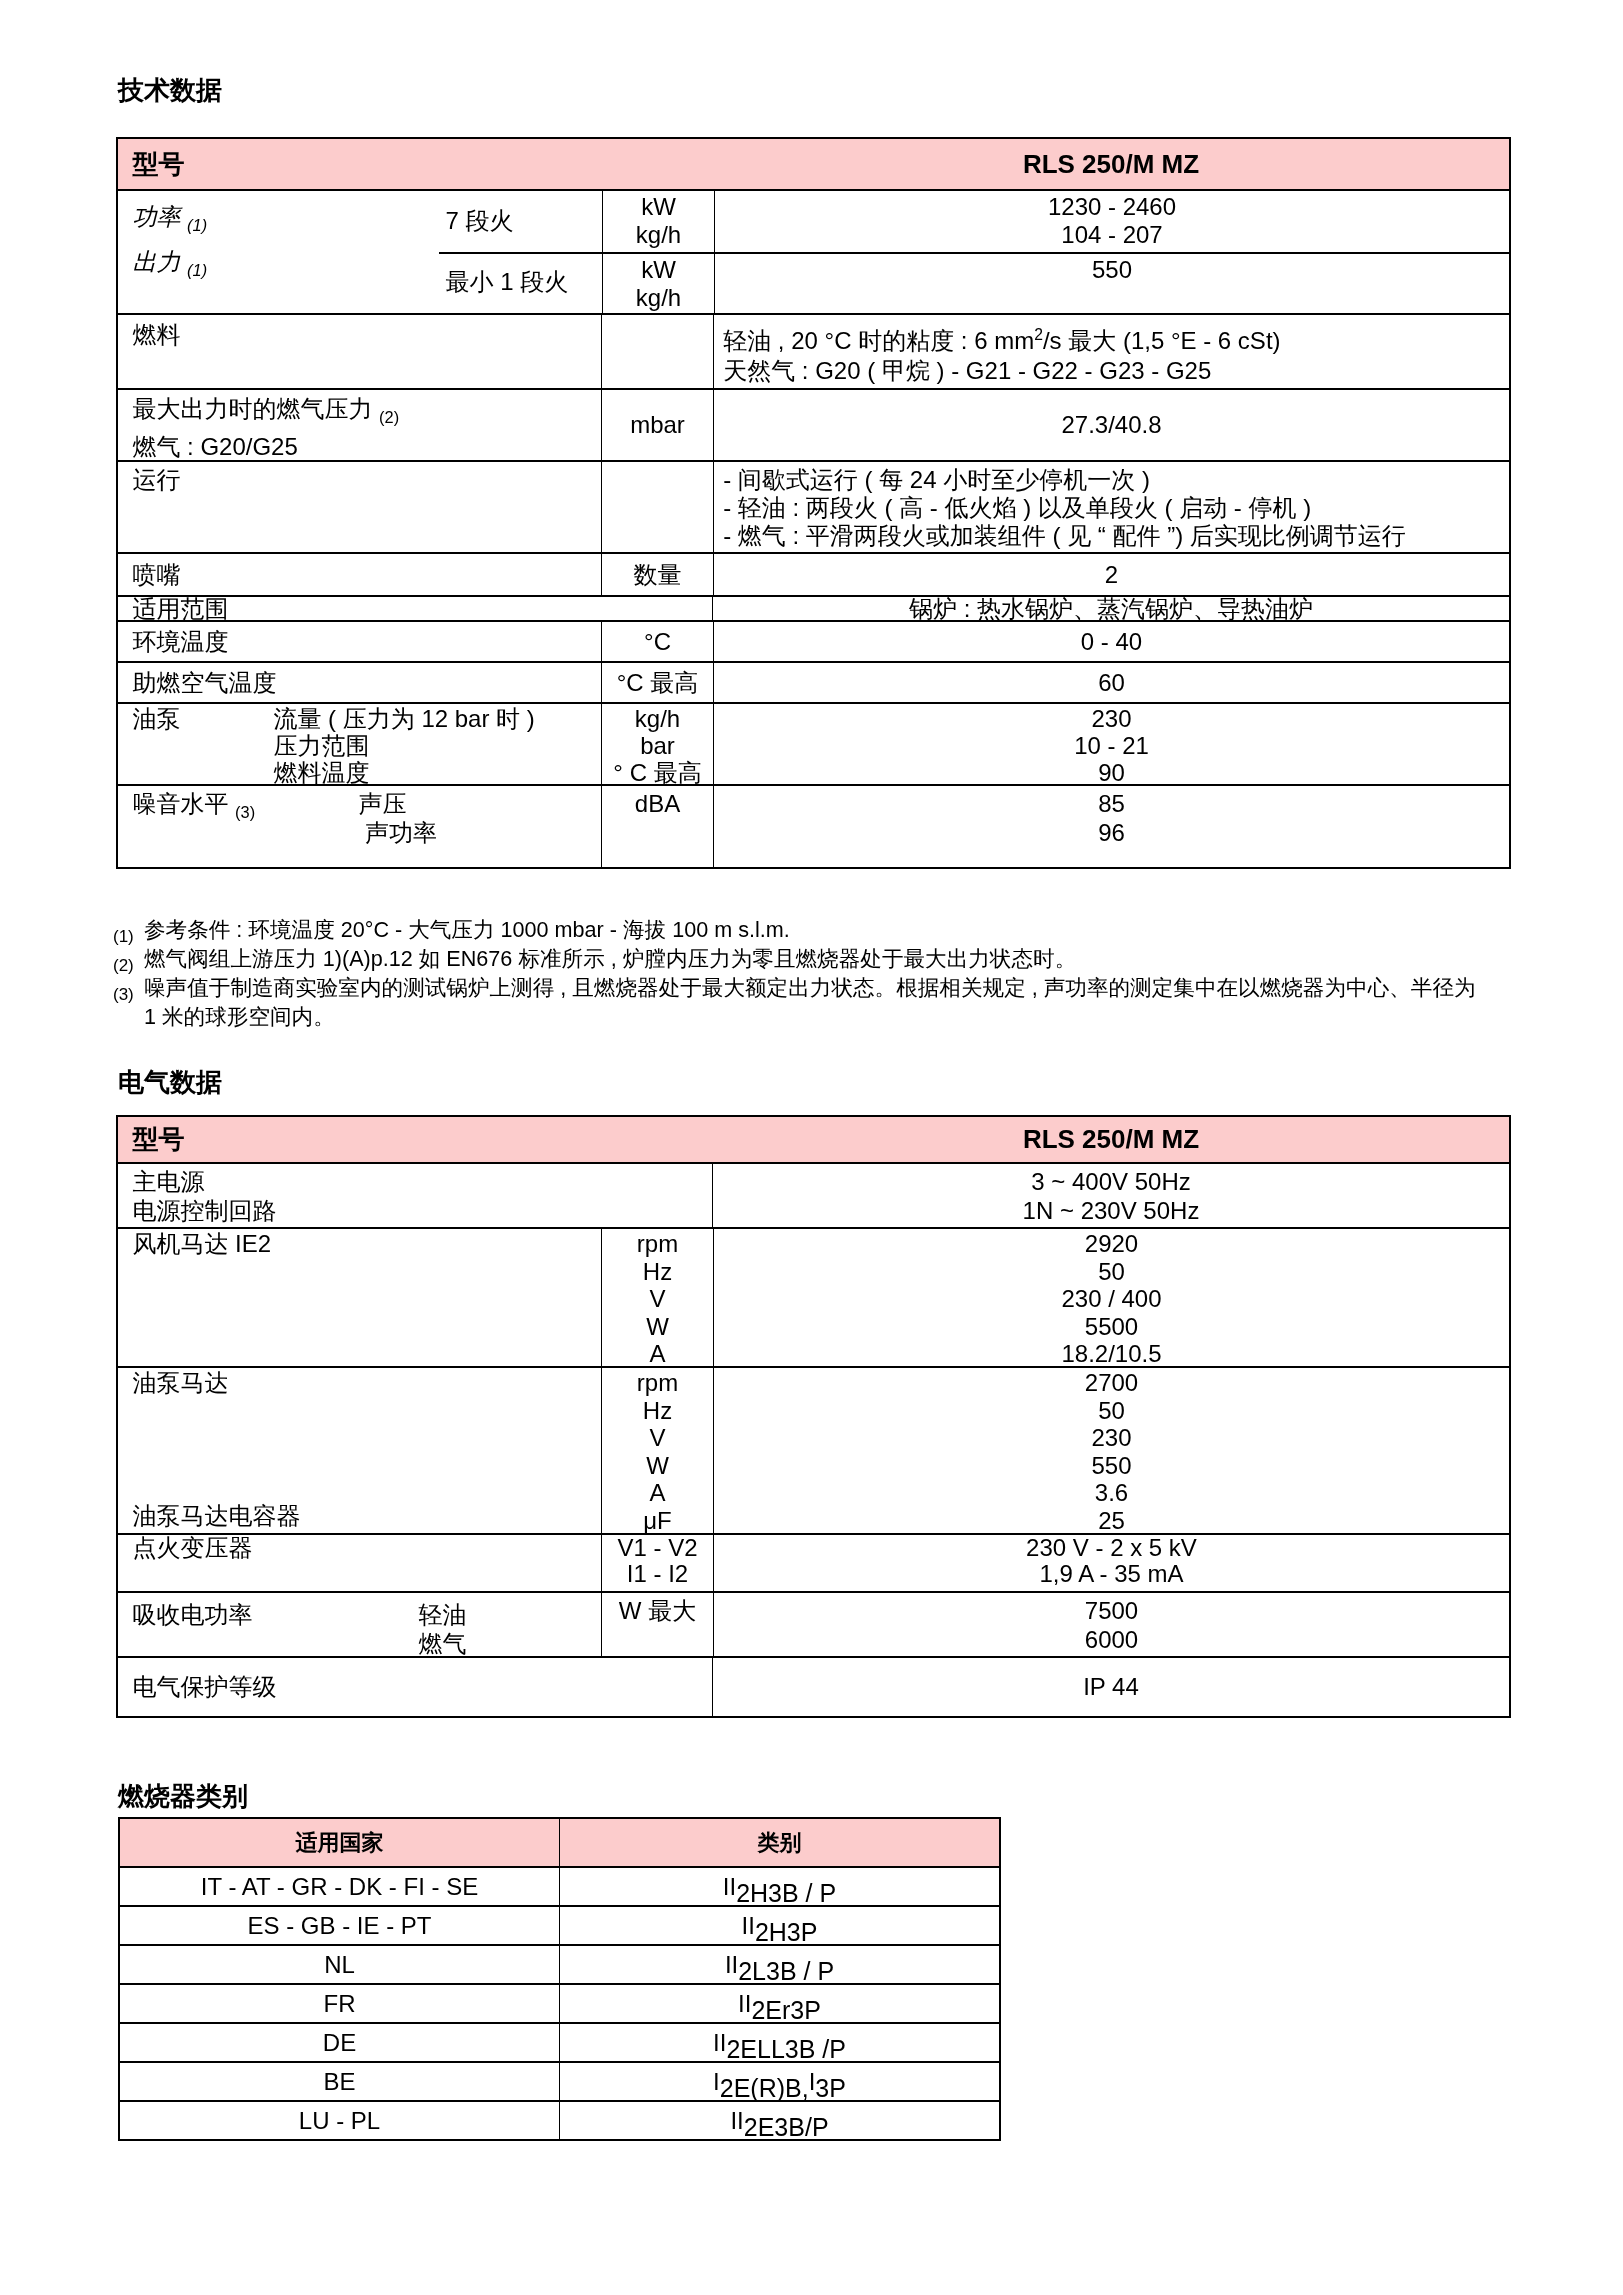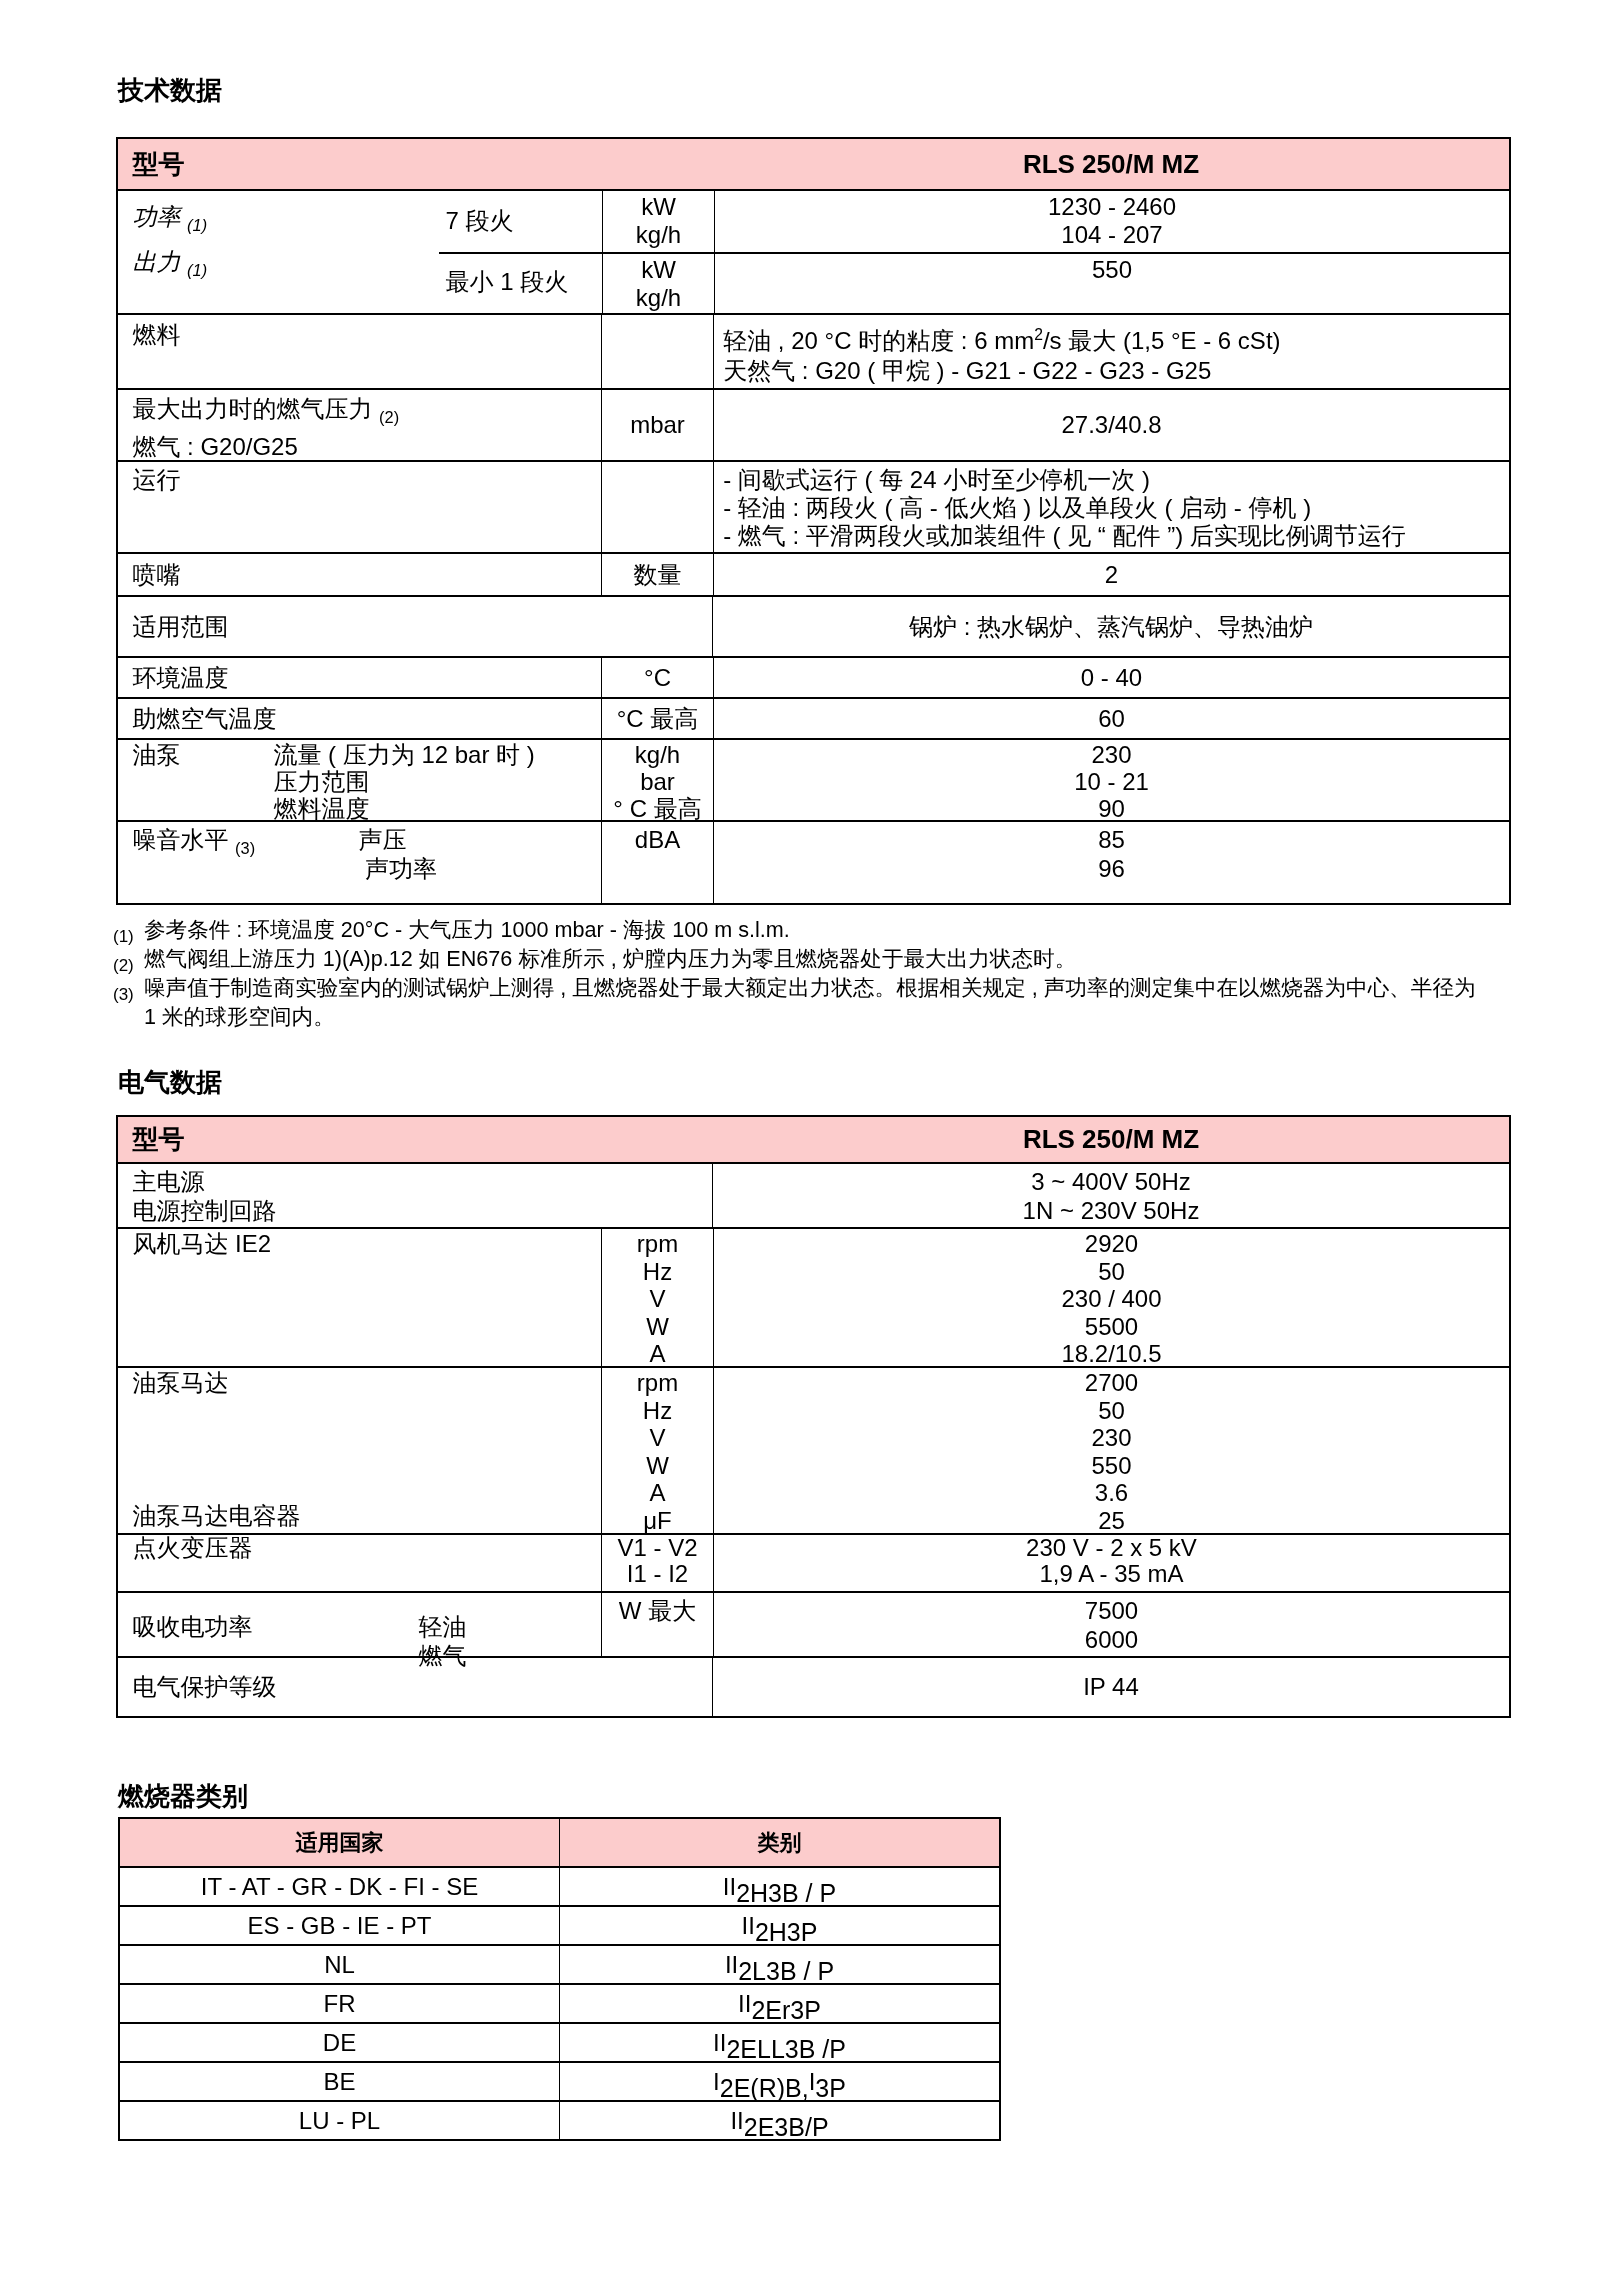--- a/index.html
+++ b/index.html
@@ -128,21 +128,21 @@
         <div class="nowrap">- 燃气 : 平滑两段火或加装组件 ( 见 “ 配件 ”) 后实现比例调节运行</div>
       </div>
     </div>
 
     <div class="tr" style="height:43px;">
       <div class="c1 vcenter">喷嘴</div>
       <div class="c2 vcenter ctr">数量</div>
       <div class="c3 vcenter ctr">2</div>
     </div>
 
-    <div class="tr" style="height:61px;">
+    <div class="tr" style="height:25px;">
       <div class="c12 vcenter">适用范围</div>
       <div class="c3 vcenter ctr">锅炉 : 热水锅炉、蒸汽锅炉、导热油炉</div>
     </div>
 
     <div class="tr" style="height:41px;">
       <div class="c1 vcenter">环境温度</div>
       <div class="c2 vcenter ctr">°C</div>
       <div class="c3 vcenter ctr">0 - 40</div>
     </div>
 
@@ -277,21 +277,21 @@
         <div class="nowrap">V1 - V2</div>
         <div class="nowrap">I1 - I2</div>
       </div>
       <div class="c3 lh40c">
         <div>230 V - 2 x 5 kV</div>
         <div>1,9 A - 35 mA</div>
       </div>
     </div>
 
     <div class="tr" style="height:65px;">
-      <div class="c1 pump-c1 lh45" style="padding-top:19px;">
+      <div class="c1 pump-c1 lh45" style="padding-top:7px;">
         <div class="abs-lab">吸收电功率</div>
         <div>
           <div>轻油</div>
           <div>燃气</div>
         </div>
       </div>
       <div class="c2 lh45" style="padding-top:3.3px;">
         <div class="nowrap">W 最大</div>
       </div>
       <div class="c3 lh45" style="padding-top:3.3px;">

